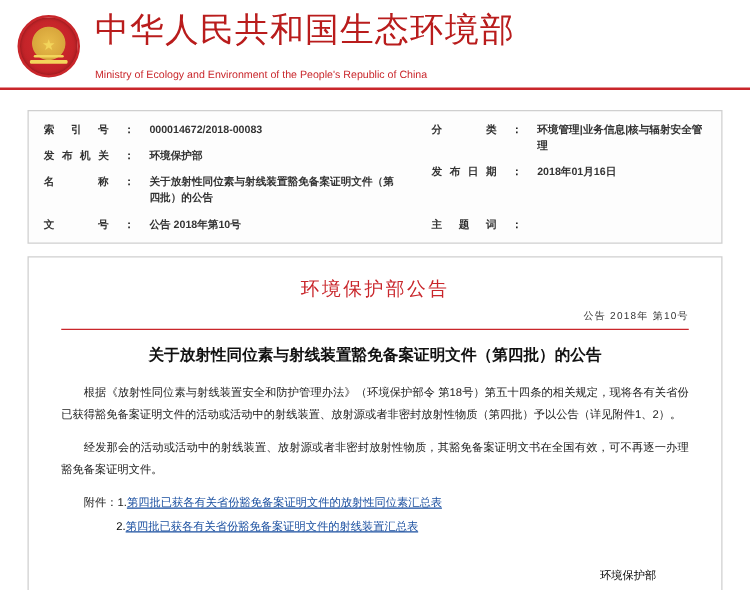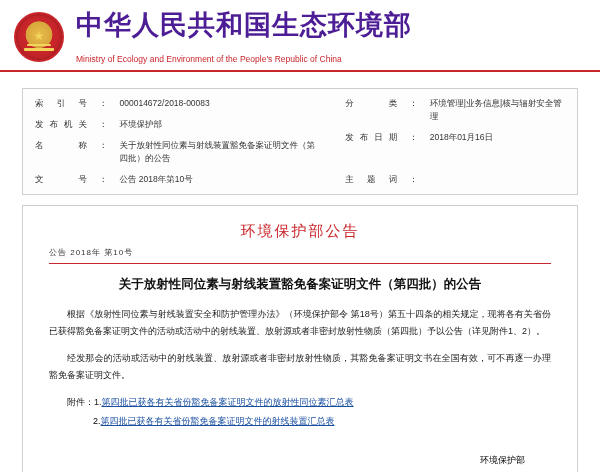--- a/index.html
+++ b/index.html
@@ -66,24 +66,24 @@
     right: 11px;
     bottom: 14px;
     height: 2px;
     background: #f3d55b;
     border-radius: 1px;
   }
   .title-block {
     margin-left: 12px;
   }
   .title-cn {
-    color: #4c1d95;
+    color: #b91c1c;
     font-family: "DejaVu Serif", "Liberation Serif", serif;
     font-size: 27px;
-    font-weight: bold;
+    font-weight: normal;
     letter-spacing: 1px;
     line-height: 32px;
     white-space: nowrap;
   }
   .title-en {
     color: #c9262b;
     font-size: 8.5px;
     line-height: 12px;
     margin-top: 12px;
     white-space: nowrap;
@@ -121,20 +121,21 @@
   }
   .meta-left {
     width: 56%;
   }
   .meta-right {
     width: 44%;
   }
   .meta-inner {
     border-collapse: collapse;
     width: 100%;
+    font-weight: bold;
   }
   .meta-inner td {
     padding: 3px 4px;
     font-size: 8.5px;
     line-height: 13px;
   }
 
   
   .doc {
     margin: 10px 22px 0 22px;
@@ -148,21 +149,21 @@
   .doc-head {
     text-align: center;
     color: #c9262b;
     font-family: "DejaVu Serif", "Liberation Serif", serif;
     font-size: 15px;
     font-weight: normal;
     letter-spacing: 2px;
     margin-top: 2px;
   }
   .doc-num {
-    text-align: left;
+    text-align: right;
     font-size: 8px;
     color: #333;
     margin-top: 6px;
     letter-spacing: 1px;
   }
   .red-rule {
     height: 1px;
     background: #c9262b;
     margin: 5px 0 10px 0;
   }

